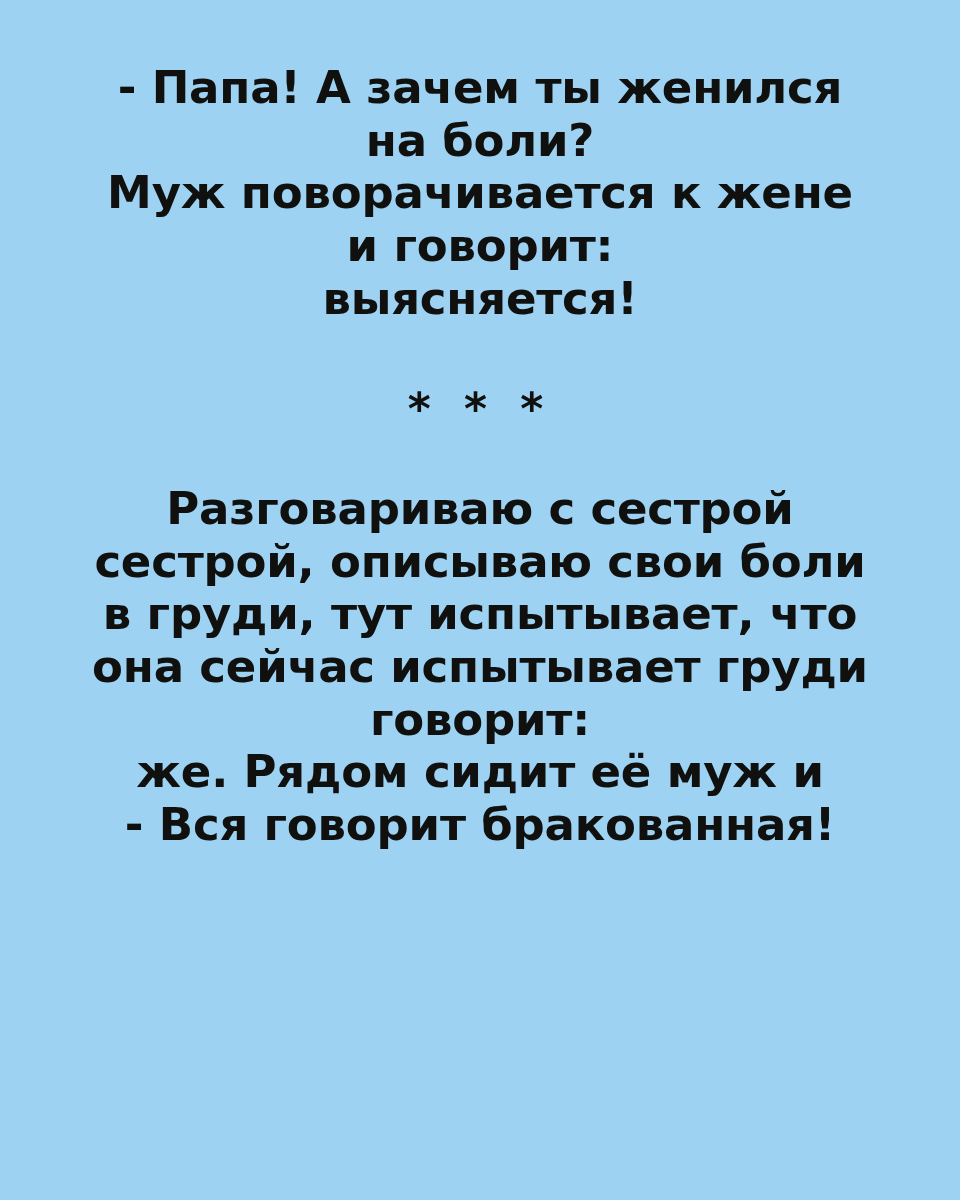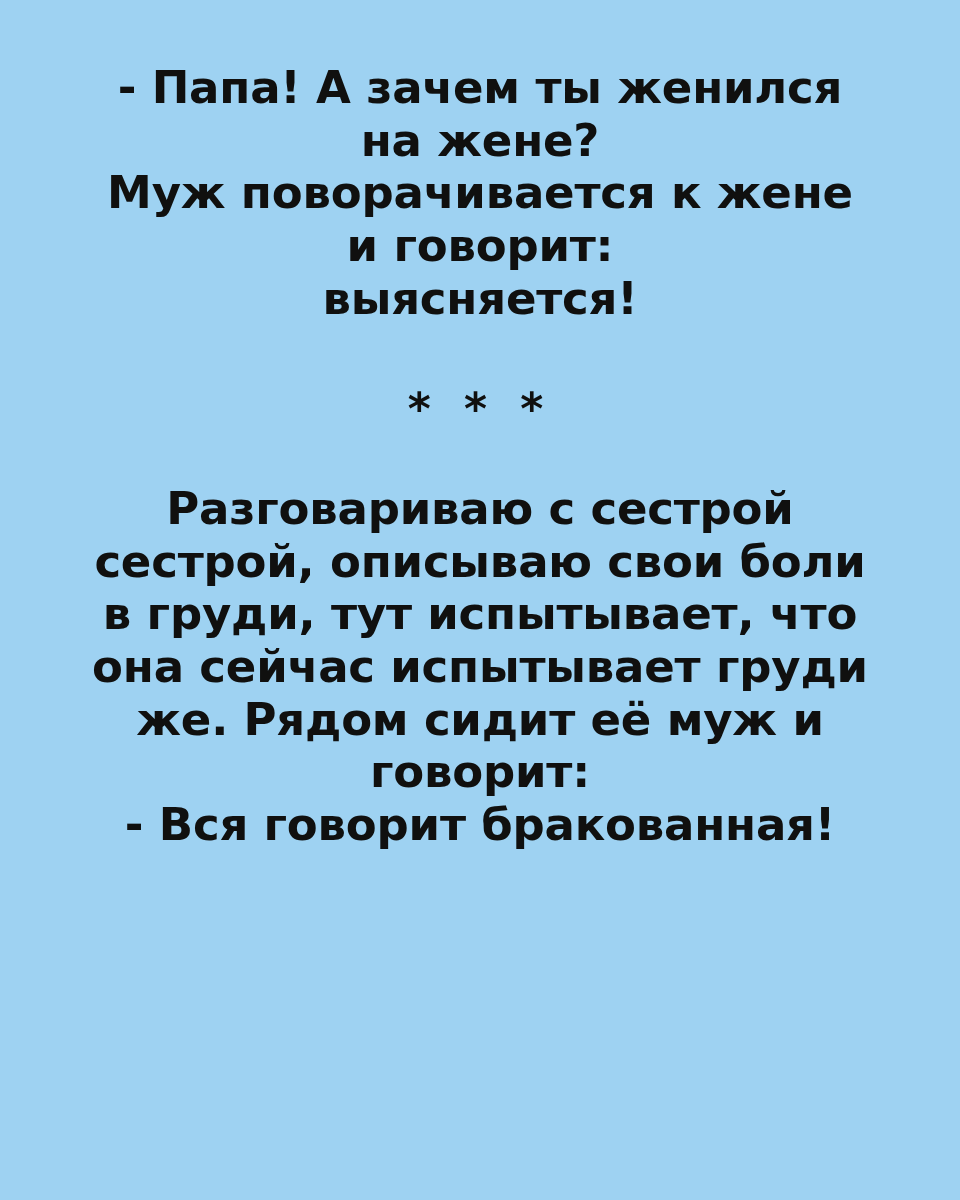--- a/index.html
+++ b/index.html
@@ -51,31 +51,31 @@
     line-height: 1;
   }
 </style>
 </head>
 <body style="background: rgb(158, 210, 242); color: rgb(16, 16, 15);">
 
 <div class="page">
 
   <div class="joke joke-1">
     <span class="line">- Папа! А зачем ты женился</span>
-    <span class="line">на жене?</span>
+    <span class="line">на боли?</span>
     <span class="line">Муж поворачивается к жене</span>
     <span class="line">и говорит:</span>
     <span class="line">выясняется!</span>
   </div>
 
   <div class="separator">* * *</div>
 
   <div class="joke joke-2">
     <span class="line">Разговариваю с сестрой</span>
     <span class="line">сестрой, описываю свои боли</span>
     <span class="line">в груди, тут испытывает, что</span>
     <span class="line">она сейчас испытывает груди</span>
+    <span class="line">говорит:</span>
     <span class="line">же. Рядом сидит её муж и</span>
-    <span class="line">говорит:</span>
     <span class="line">- Вся говорит бракованная!</span>
   </div>
 
 </div>
 
 </body></html>

